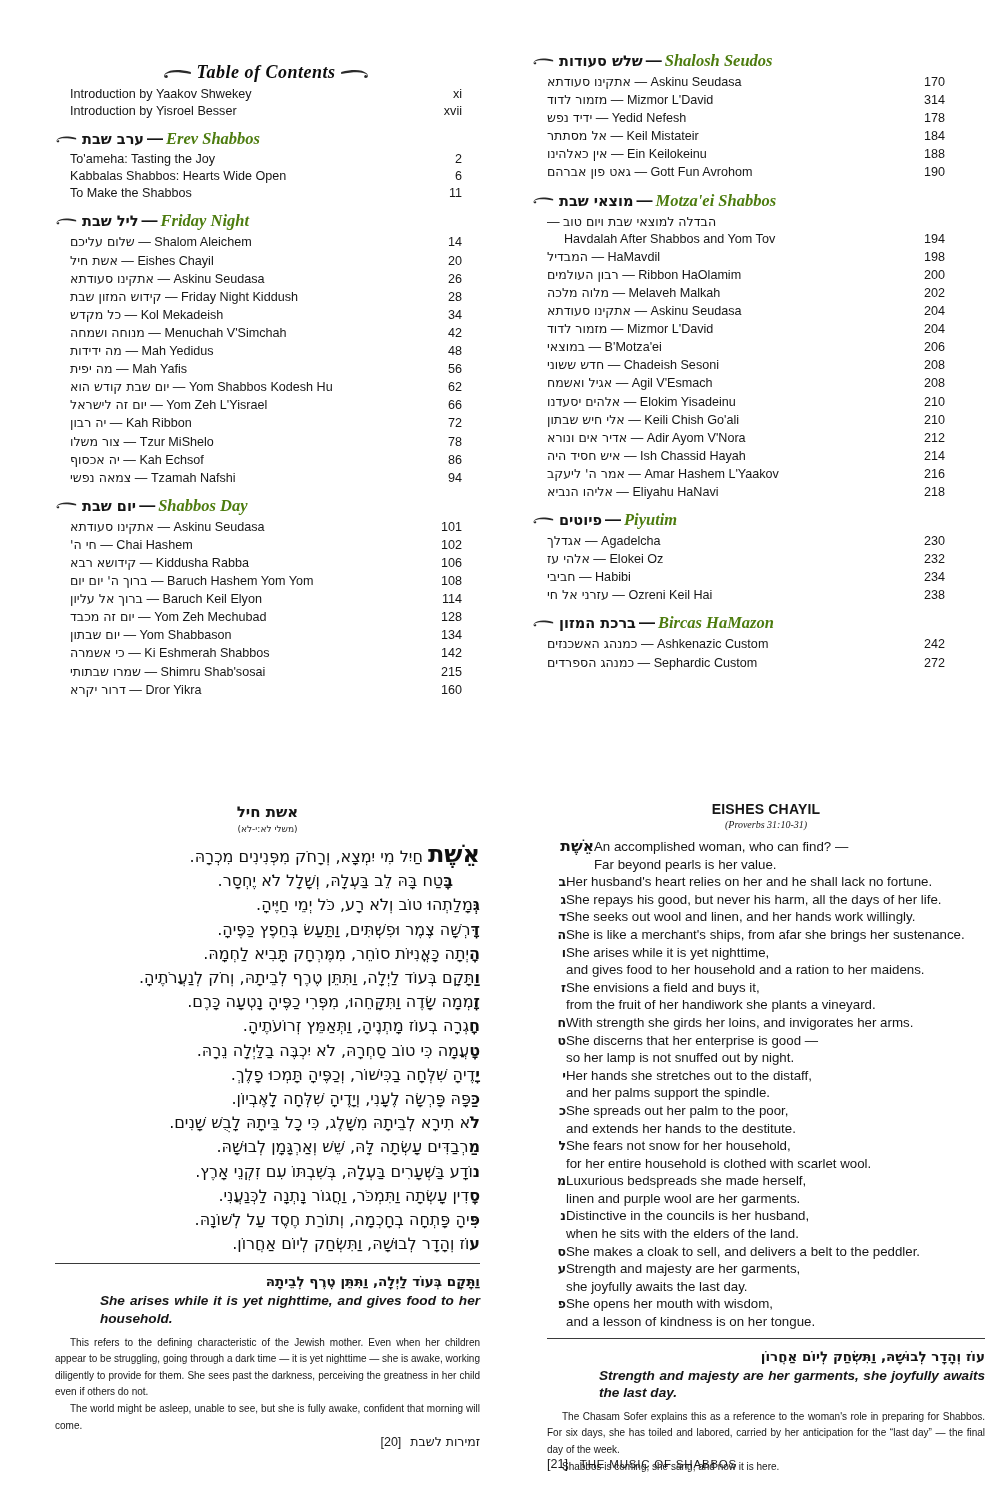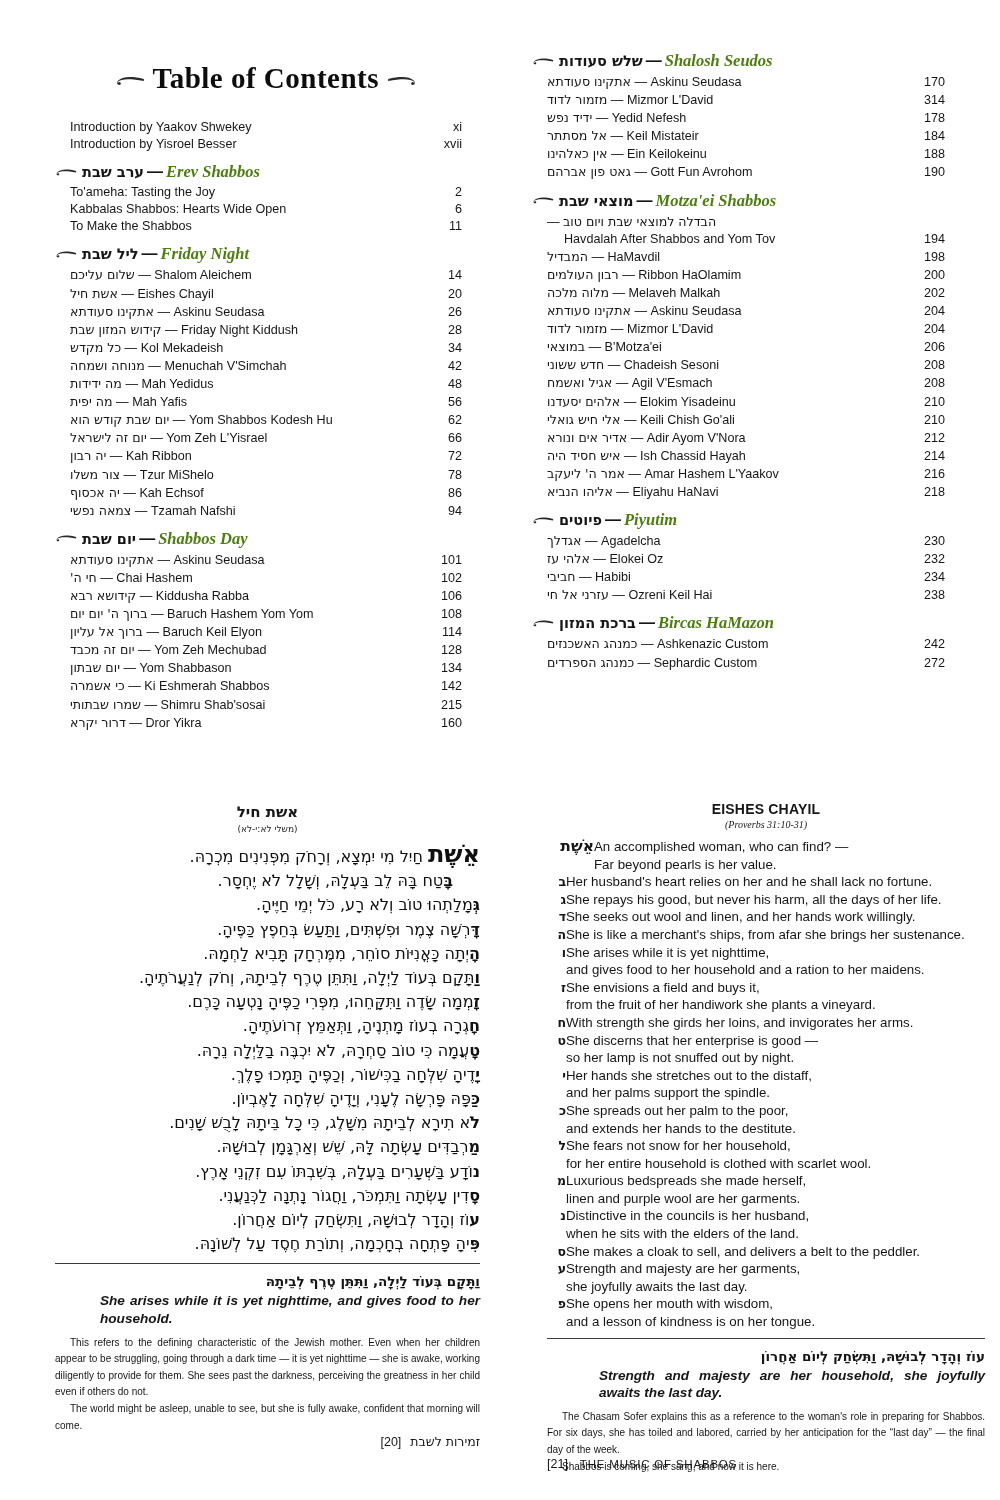--- a/index.html
+++ b/index.html
@@ -6,22 +6,22 @@
   body{
     position:relative;width:1000px;height:1500px;background:#ffffff;
     font-family:"Liberation Sans",sans-serif;color:#161616;overflow:hidden;
   }
   .hebtxt{font-family:"DejaVu Sans",sans-serif;}
   
   .toc-col{position:absolute;}
   #toc-left{left:70px;top:62px;width:392px;}
   #toc-right{left:547px;top:42px;width:398px;}
   .toc-title{
-    text-align:center;font-family:"Liberation Serif",serif;font-weight:bold;
-    font-size:29px;letter-spacing:.5px;margin-bottom:24px;white-space:nowrap;color:#0d0d0d;
+    text-align:center;font-family:"Liberation Serif",serif;font-weight:bold;font-style:italic;
+    font-size:18px;letter-spacing:.5px;margin-bottom:3px;white-space:nowrap;color:#0d0d0d;
   }
   .toc-title .swash{width:30px;height:12px;vertical-align:middle;}
   .swash{width:22px;height:9px;fill:#2a2a2a;flex:none;}
   .swash.flip{transform:scaleX(-1);}
   .toc-row{display:flex;align-items:baseline;font-size:12.6px;line-height:17.1px;}
   .toc-row .lbl{flex:1 1 auto;white-space:nowrap;}
   .toc-row .lbl.cont{padding-left:17px;}
   .toc-row .pg{flex:none;min-width:28px;text-align:right;}
   .toc-section{margin-top:7px;}
   .toc-header{display:flex;align-items:center;margin-left:-15px;line-height:24px;white-space:nowrap;}
@@ -312,21 +312,21 @@
         </div>
         <div class="toc-row">
           <span class="lbl"><bdi dir="rtl" class="hebtxt">אגיל ואשמח</bdi> — Agil V'Esmach</span>
           <span class="pg">208</span>
         </div>
         <div class="toc-row">
           <span class="lbl"><bdi dir="rtl" class="hebtxt">אלהים יסעדנו</bdi> — Elokim Yisadeinu</span>
           <span class="pg">210</span>
         </div>
         <div class="toc-row">
-          <span class="lbl"><bdi dir="rtl" class="hebtxt">אלי חיש גואלי</bdi> — Keili Chish Go'ali</span>
+          <span class="lbl"><bdi dir="rtl" class="hebtxt">אלי חיש שבתון</bdi> — Keili Chish Go'ali</span>
           <span class="pg">210</span>
         </div>
         <div class="toc-row">
           <span class="lbl"><bdi dir="rtl" class="hebtxt">אדיר אים ונורא</bdi> — Adir Ayom V'Nora</span>
           <span class="pg">212</span>
         </div>
         <div class="toc-row">
           <span class="lbl"><bdi dir="rtl" class="hebtxt">איש חסיד היה</bdi> — Ish Chassid Hayah</span>
           <span class="pg">214</span>
         </div>
@@ -398,22 +398,22 @@
       <div class="heb-line">וַתָּקָם בְּעוֹד לַיְלָה, וַתִּתֵּן טֶרֶף לְבֵיתָהּ, וְחֹק לְנַעֲרֹתֶיהָ.</div>
       <div class="heb-line">זָמְמָה שָׂדֶה וַתִּקָּחֵהוּ, מִפְּרִי כַפֶּיהָ נָטְעָה כָּרֶם.</div>
       <div class="heb-line">חָגְרָה בְעוֹז מָתְנֶיהָ, וַתְּאַמֵּץ זְרוֹעֹתֶיהָ.</div>
       <div class="heb-line">טָעֲמָה כִּי טוֹב סַחְרָהּ, לֹא יִכְבֶּה בַלַּיְלָה נֵרָהּ.</div>
       <div class="heb-line">יָדֶיהָ שִׁלְּחָה בַכִּישׁוֹר, וְכַפֶּיהָ תָּמְכוּ פָלֶךְ.</div>
       <div class="heb-line">כַּפָּהּ פָּרְשָׂה לֶעָנִי, וְיָדֶיהָ שִׁלְּחָה לָאֶבְיוֹן.</div>
       <div class="heb-line">לֹא תִירָא לְבֵיתָהּ מִשָּׁלֶג, כִּי כָל בֵּיתָהּ לָבֻשׁ שָׁנִים.</div>
       <div class="heb-line">מַרְבַדִּים עָשְׂתָה לָּהּ, שֵׁשׁ וְאַרְגָּמָן לְבוּשָׁהּ.</div>
       <div class="heb-line">נוֹדָע בַּשְּׁעָרִים בַּעְלָהּ, בְּשִׁבְתּוֹ עִם זִקְנֵי אָרֶץ.</div>
       <div class="heb-line">סָדִין עָשְׂתָה וַתִּמְכֹּר, וַחֲגוֹר נָתְנָה לַכְּנַעֲנִי.</div>
+      <div class="heb-line">פִּיהָ פָּתְחָה בְחָכְמָה, וְתוֹרַת חֶסֶד עַל לְשׁוֹנָהּ.</div>
       <div class="heb-line">עוֹז וְהָדָר לְבוּשָׁהּ, וַתִּשְׂחַק לְיוֹם אַחֲרוֹן.</div>
-      <div class="heb-line">פִּיהָ פָּתְחָה בְחָכְמָה, וְתוֹרַת חֶסֶד עַל לְשׁוֹנָהּ.</div>
     </div>
   <hr class="rule">
   <div class="comm-heb">וַתָּקָם בְּעוֹד לַיְלָה, וַתִּתֵּן טֶרֶף לְבֵיתָהּ</div>
   <div class="comm-trans">She arises while it is yet nighttime, and gives food to her household.</div>
   <div class="comm-body" id="comm-left">
       <p>This refers to the defining characteristic of the Jewish mother. Even when her children appear to be struggling, going through a dark time — it is yet nighttime — she is awake, working diligently to provide for them. She sees past the darkness, perceiving the greatness in her child even if others do not.</p>
       <p>The world might be asleep, unable to see, but she is fully awake, confident that morning will come.</p>
     </div>
 </div>
 
@@ -485,21 +485,21 @@
         <span class="vm" dir="rtl">ע</span>
         <span class="vt">Strength and majesty are her garments,<br>she joyfully awaits the last day.</span>
       </div>
       <div class="verse">
         <span class="vm" dir="rtl">פ</span>
         <span class="vt">She opens her mouth with wisdom,<br>and a lesson of kindness is on her tongue.</span>
       </div>
     </div>
   <hr class="rule">
   <div class="comm-heb">עוֹז וְהָדָר לְבוּשָׁהּ, וַתִּשְׂחַק לְיוֹם אַחֲרוֹן</div>
-  <div class="comm-trans">Strength and majesty are her household, she joyfully awaits the last day.</div>
+  <div class="comm-trans">Strength and majesty are her garments, she joyfully awaits the last day.</div>
   <div class="comm-body" id="comm-right">
       <p>The Chasam Sofer explains this as a reference to the woman's role in preparing for Shabbos. For six days, she has toiled and labored, carried by her anticipation for the “last day” — the final day of the week.</p>
       <p>Shabbos is coming, she sang, and now it is here.</p>
     </div>
 </div>
 
 <div class="pg-footer" id="footer-left">
   <span>זמירות לשבת</span><span class="fpg">[20]</span>
 </div>
 <div class="pg-footer" id="footer-right">

